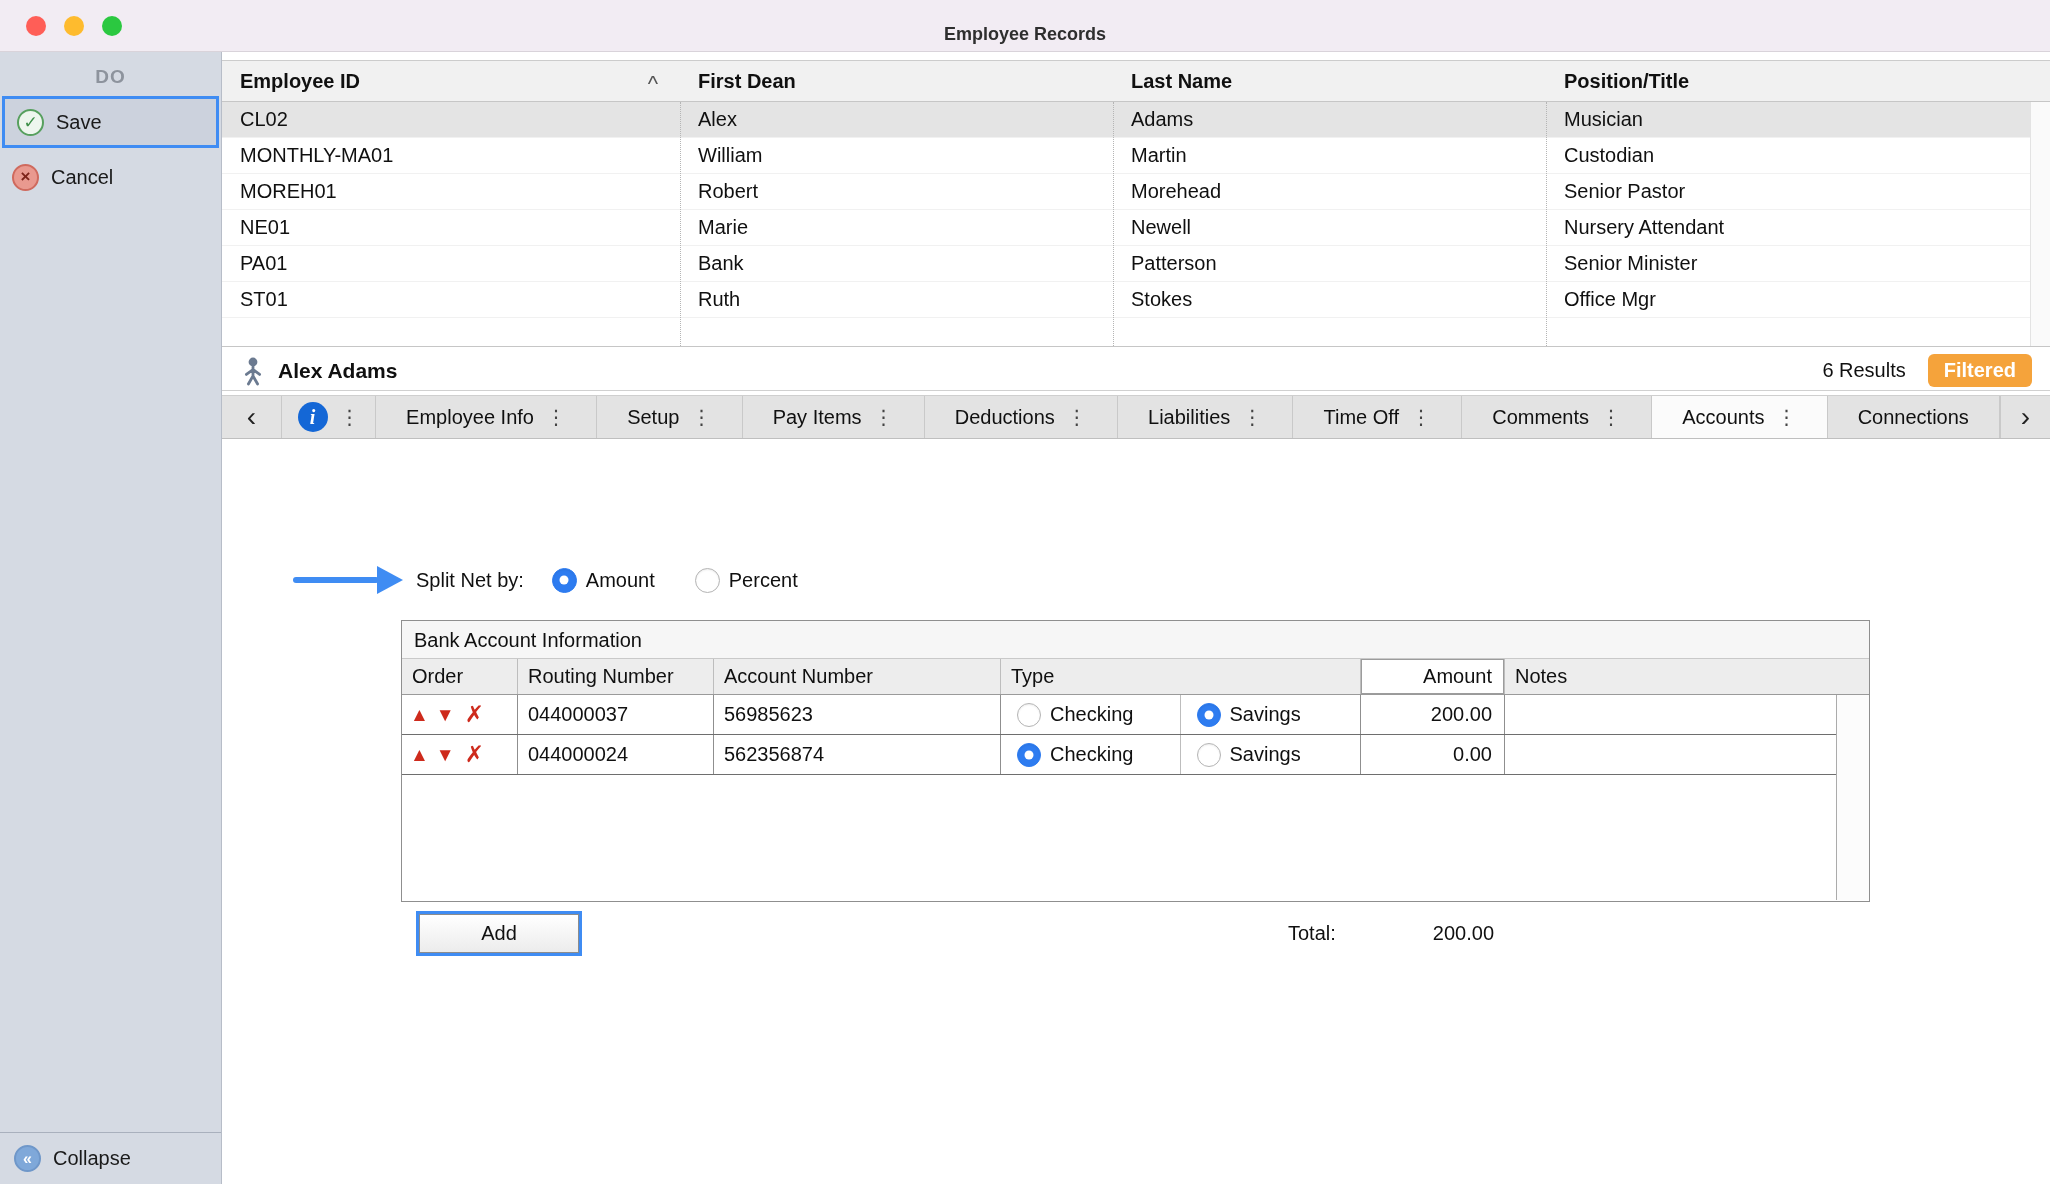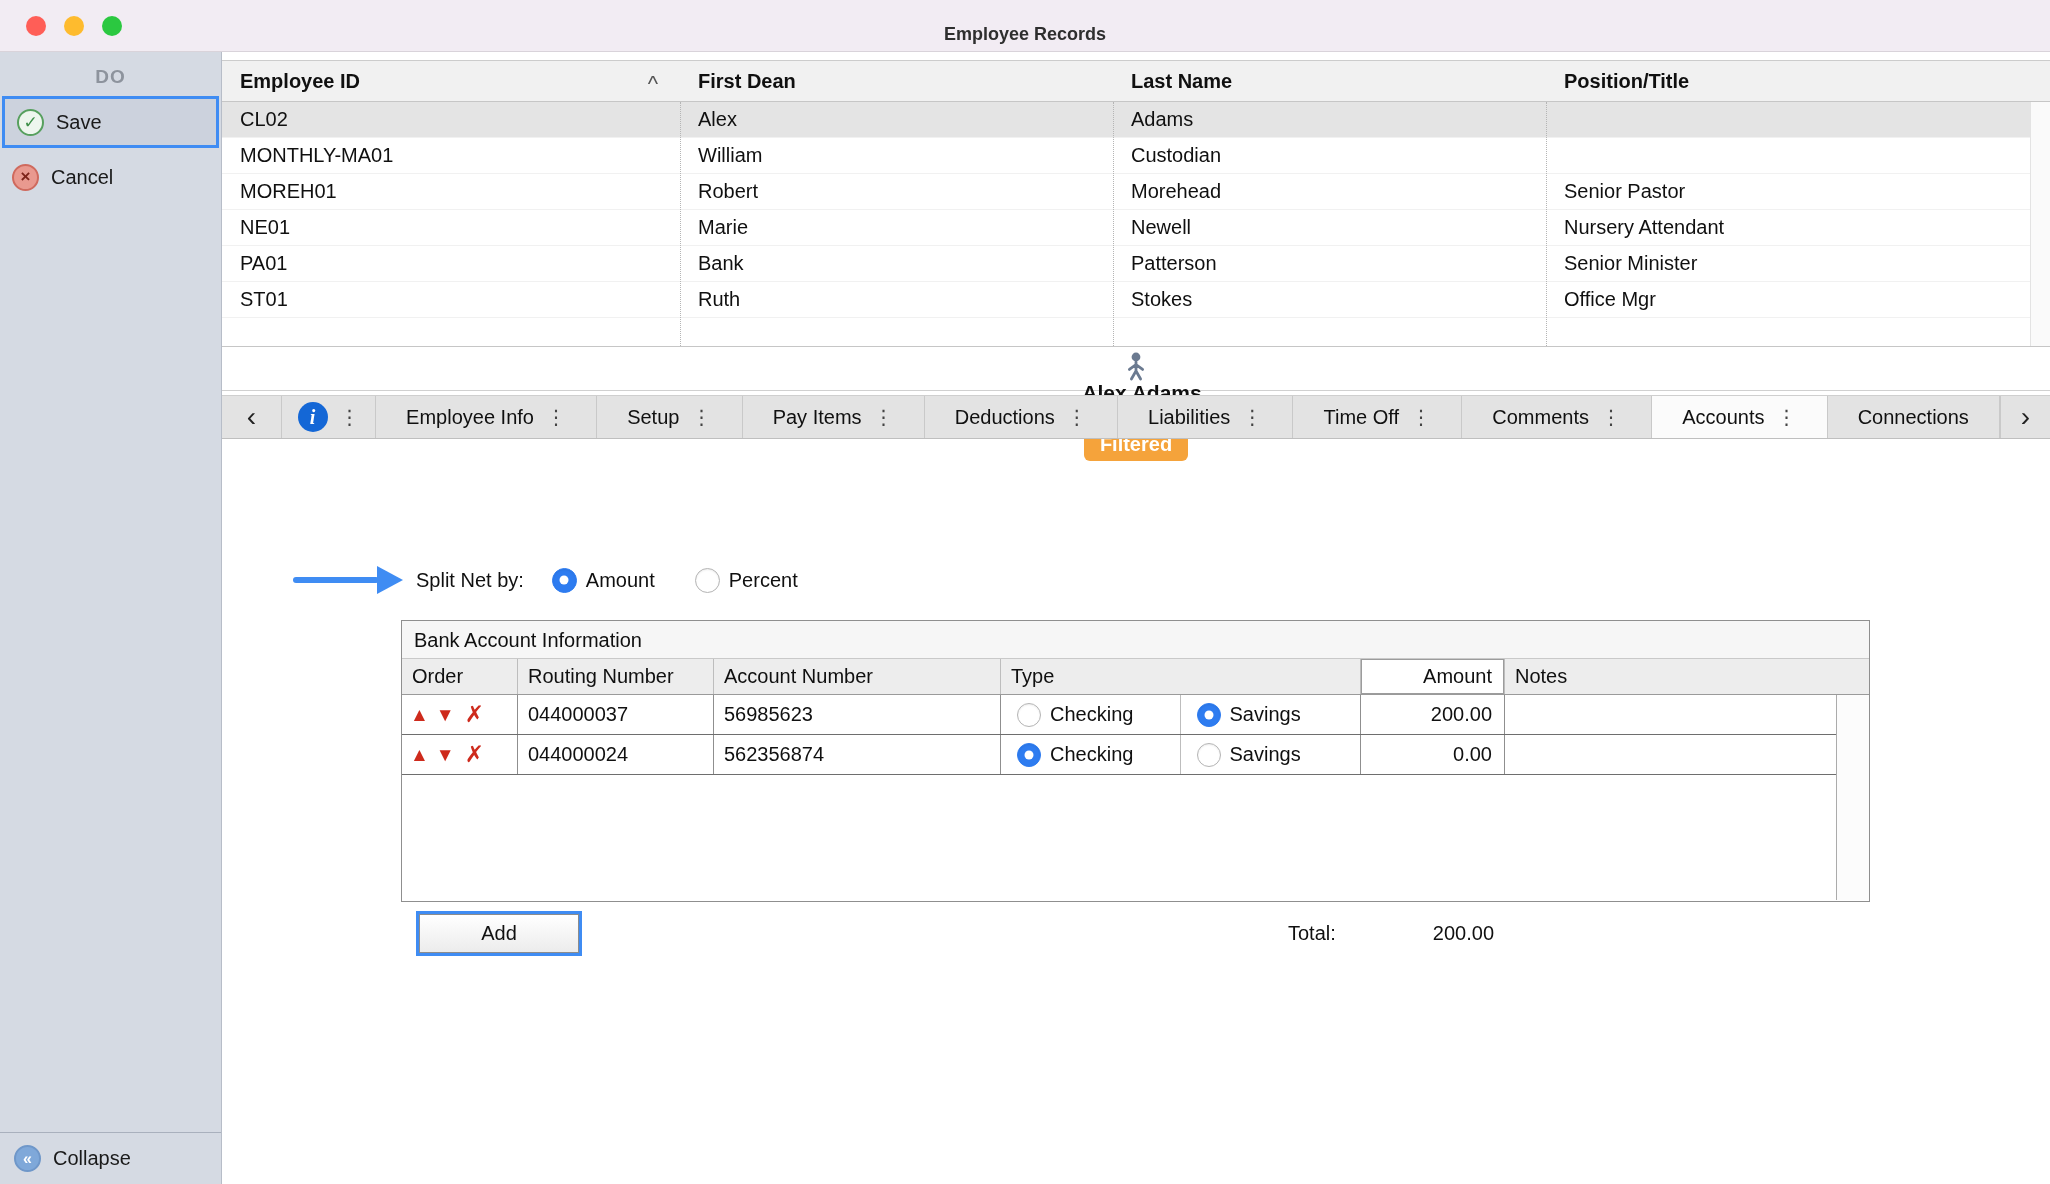--- a/index.html
+++ b/index.html
@@ -44,21 +44,21 @@
   .ecell{padding-left:18px;}
   .c0{width:458px;} .c1{width:433px;} .c2{width:433px;} .c3{width:484px;}
   .sort{position:absolute;right:22px;top:10px;font-size:22px;color:#555;font-weight:normal;}
   .erow{display:flex;height:36px;align-items:center;font-size:20px;border-bottom:1px solid #f1f1f1;}
   .erow.selected{background:#e4e4e4;}
   .vline{position:absolute;top:42px;bottom:0;width:0;border-left:1px dotted #b5b5b5;}
   .vl0{left:458px;} .vl1{left:891px;} .vl2{left:1324px;}
   .escroll{position:absolute;right:0;top:42px;bottom:0;width:20px;background:#fafafa;border-left:1px solid #e3e3e3;}
 
   
-  .recordbar{position:absolute;left:222px;top:351px;width:1828px;height:40px;display:flex;align-items:center;padding:0 18px;background:#fff;border-bottom:1px solid #d0d0d0;flex-direction:column;}
+  .recordbar{position:absolute;left:222px;top:351px;width:1828px;height:40px;display:flex;align-items:center;padding:0 18px;background:#fff;border-bottom:1px solid #d0d0d0;}
   .person{flex:none;}
   .rb-name{font-size:21px;font-weight:bold;margin-left:12px;}
   .rb-spacer{flex:1;}
   .rb-results{font-size:20px;margin-right:22px;}
   .badge{background:var(--badge-orange);color:#fff;font-weight:bold;font-size:20px;padding:5px 16px;border-radius:6px;}
 
   
   .tabbar{position:absolute;left:222px;top:395px;width:1828px;height:44px;background:#e3e3e3;border-top:1px solid #cfcfcf;border-bottom:1px solid #bfbfbf;display:flex;align-items:stretch;font-size:20px;}
   .tabnav{width:60px;display:flex;align-items:center;justify-content:center;font-size:28px;color:#222;border-right:1px solid #c9c9c9;flex:none;}
   .tabnav.right{width:50px;border-right:none;border-left:1px solid #c9c9c9;}
@@ -154,24 +154,26 @@
       </div>
       <div class="ecell c3 hcell">
         <span>Position/Title</span>
       </div>
     </div>
     <div>
         <div class="erow selected">
           <div class="ecell c0">CL02</div>
           <div class="ecell c1">Alex</div>
           <div class="ecell c2">Adams</div>
+          <div class="ecell c3">Musician</div>
         </div>
         <div class="erow">
           <div class="ecell c0">MONTHLY-MA01</div>
           <div class="ecell c1">William</div>
+          <div class="ecell c2">Martin</div>
           <div class="ecell c3">Custodian</div>
         </div>
         <div class="erow">
           <div class="ecell c0">MOREH01</div>
           <div class="ecell c1">Robert</div>
           <div class="ecell c2">Morehead</div>
           <div class="ecell c3">Senior Pastor</div>
         </div>
         <div class="erow">
           <div class="ecell c0">NE01</div>

